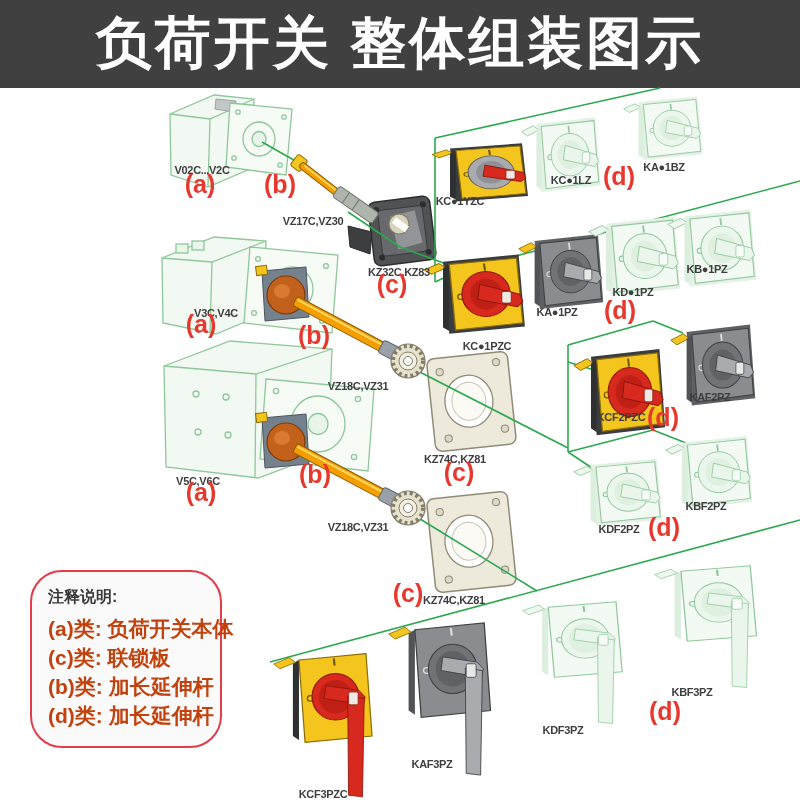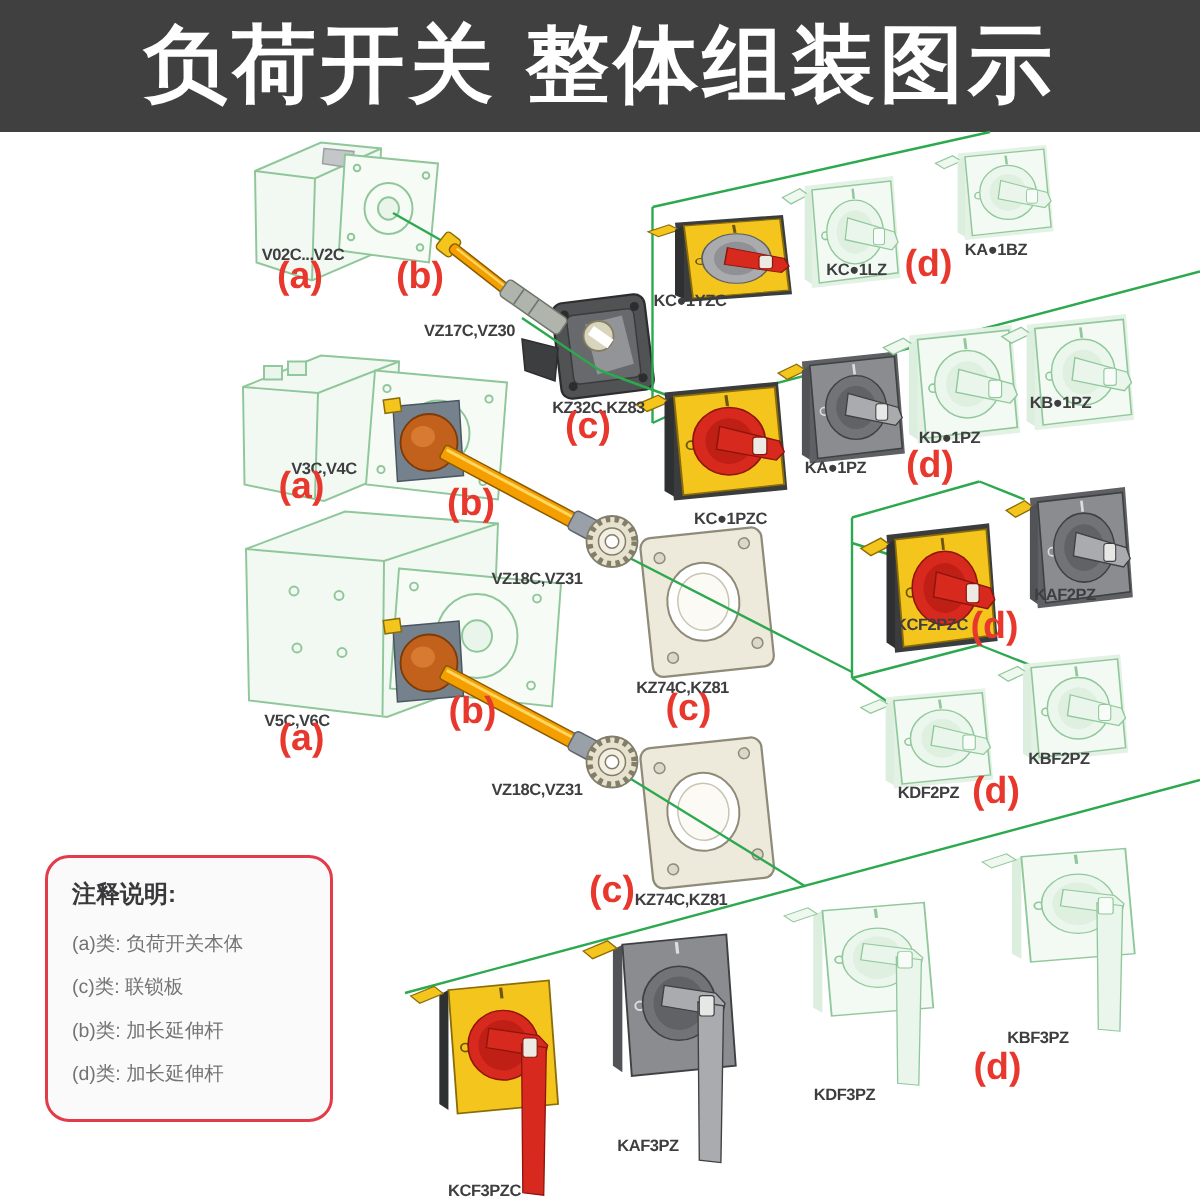--- a/index.html
+++ b/index.html
@@ -18,25 +18,25 @@
   .plabel{
     position:absolute;transform:translateX(-50%);
     font-size:11px;font-weight:bold;color:#3E3E40;letter-spacing:-0.3px;white-space:nowrap;
   }
   .cmark{
     position:absolute;transform:translateX(-50%);
     font-size:25px;font-weight:bold;color:#E8382E;white-space:nowrap;line-height:1;
   }
   .legend{
     position:absolute;left:30px;top:570px;width:192px;height:178px;box-sizing:border-box;
-    border:2px solid #E23B4A;border-radius:16px;background:#FAFAFA;
+    border:2px solid #E23B4A;border-radius:32px;background:#FAFAFA;
     padding:12px 8px 0 16px;
   }
   .legend-title{font-size:16px;font-weight:bold;color:#39393B;margin-bottom:4px;line-height:26px}
-  .legend-item{font-size:13px;font-weight:400;color:#737373;line-height:29px;white-space:nowrap}
+  .legend-item{font-size:21px;font-weight:700;color:#c2410c;line-height:29px;white-space:nowrap}
   
   .ghost{--face:#F3FAF4;--side:#DCEEDE;--back:#E4F1E5;--ring:#EBF6EC;--knob:#DFF0E1;--lever:#EAF5EB;
          --tab:#F8FCF8;--edge:#90C89B;--leverEdge:#90C89B;--ringEdge:#90C89B;--mark:#90C89B;
          --shaft:#EEF8EF;--shaftEdge:#90C89B}
   .kcRed{--face:#F4C51D;--side:#2F3032;--back:#3B3C3E;--ring:#D7291E;--knob:#C01F15;--lever:#D7291E;
          --tab:#ECEAE3;--edge:#8A6D08;--leverEdge:#8C150C;--ringEdge:#8C150C;--mark:#6B5606;
          --shaft:#F4C51D;--shaftEdge:#8A6D08}
   .kcYZC{--face:#F4C51D;--side:#2F3032;--back:#3B3C3E;--ring:#A9ABAE;--knob:#8F9194;--lever:#D7291E;
          --tab:#ECEAE3;--edge:#8A6D08;--leverEdge:#8C150C;--ringEdge:#5C5E60;--mark:#6B5606;
          --shaft:#F4C51D;--shaftEdge:#8A6D08}

